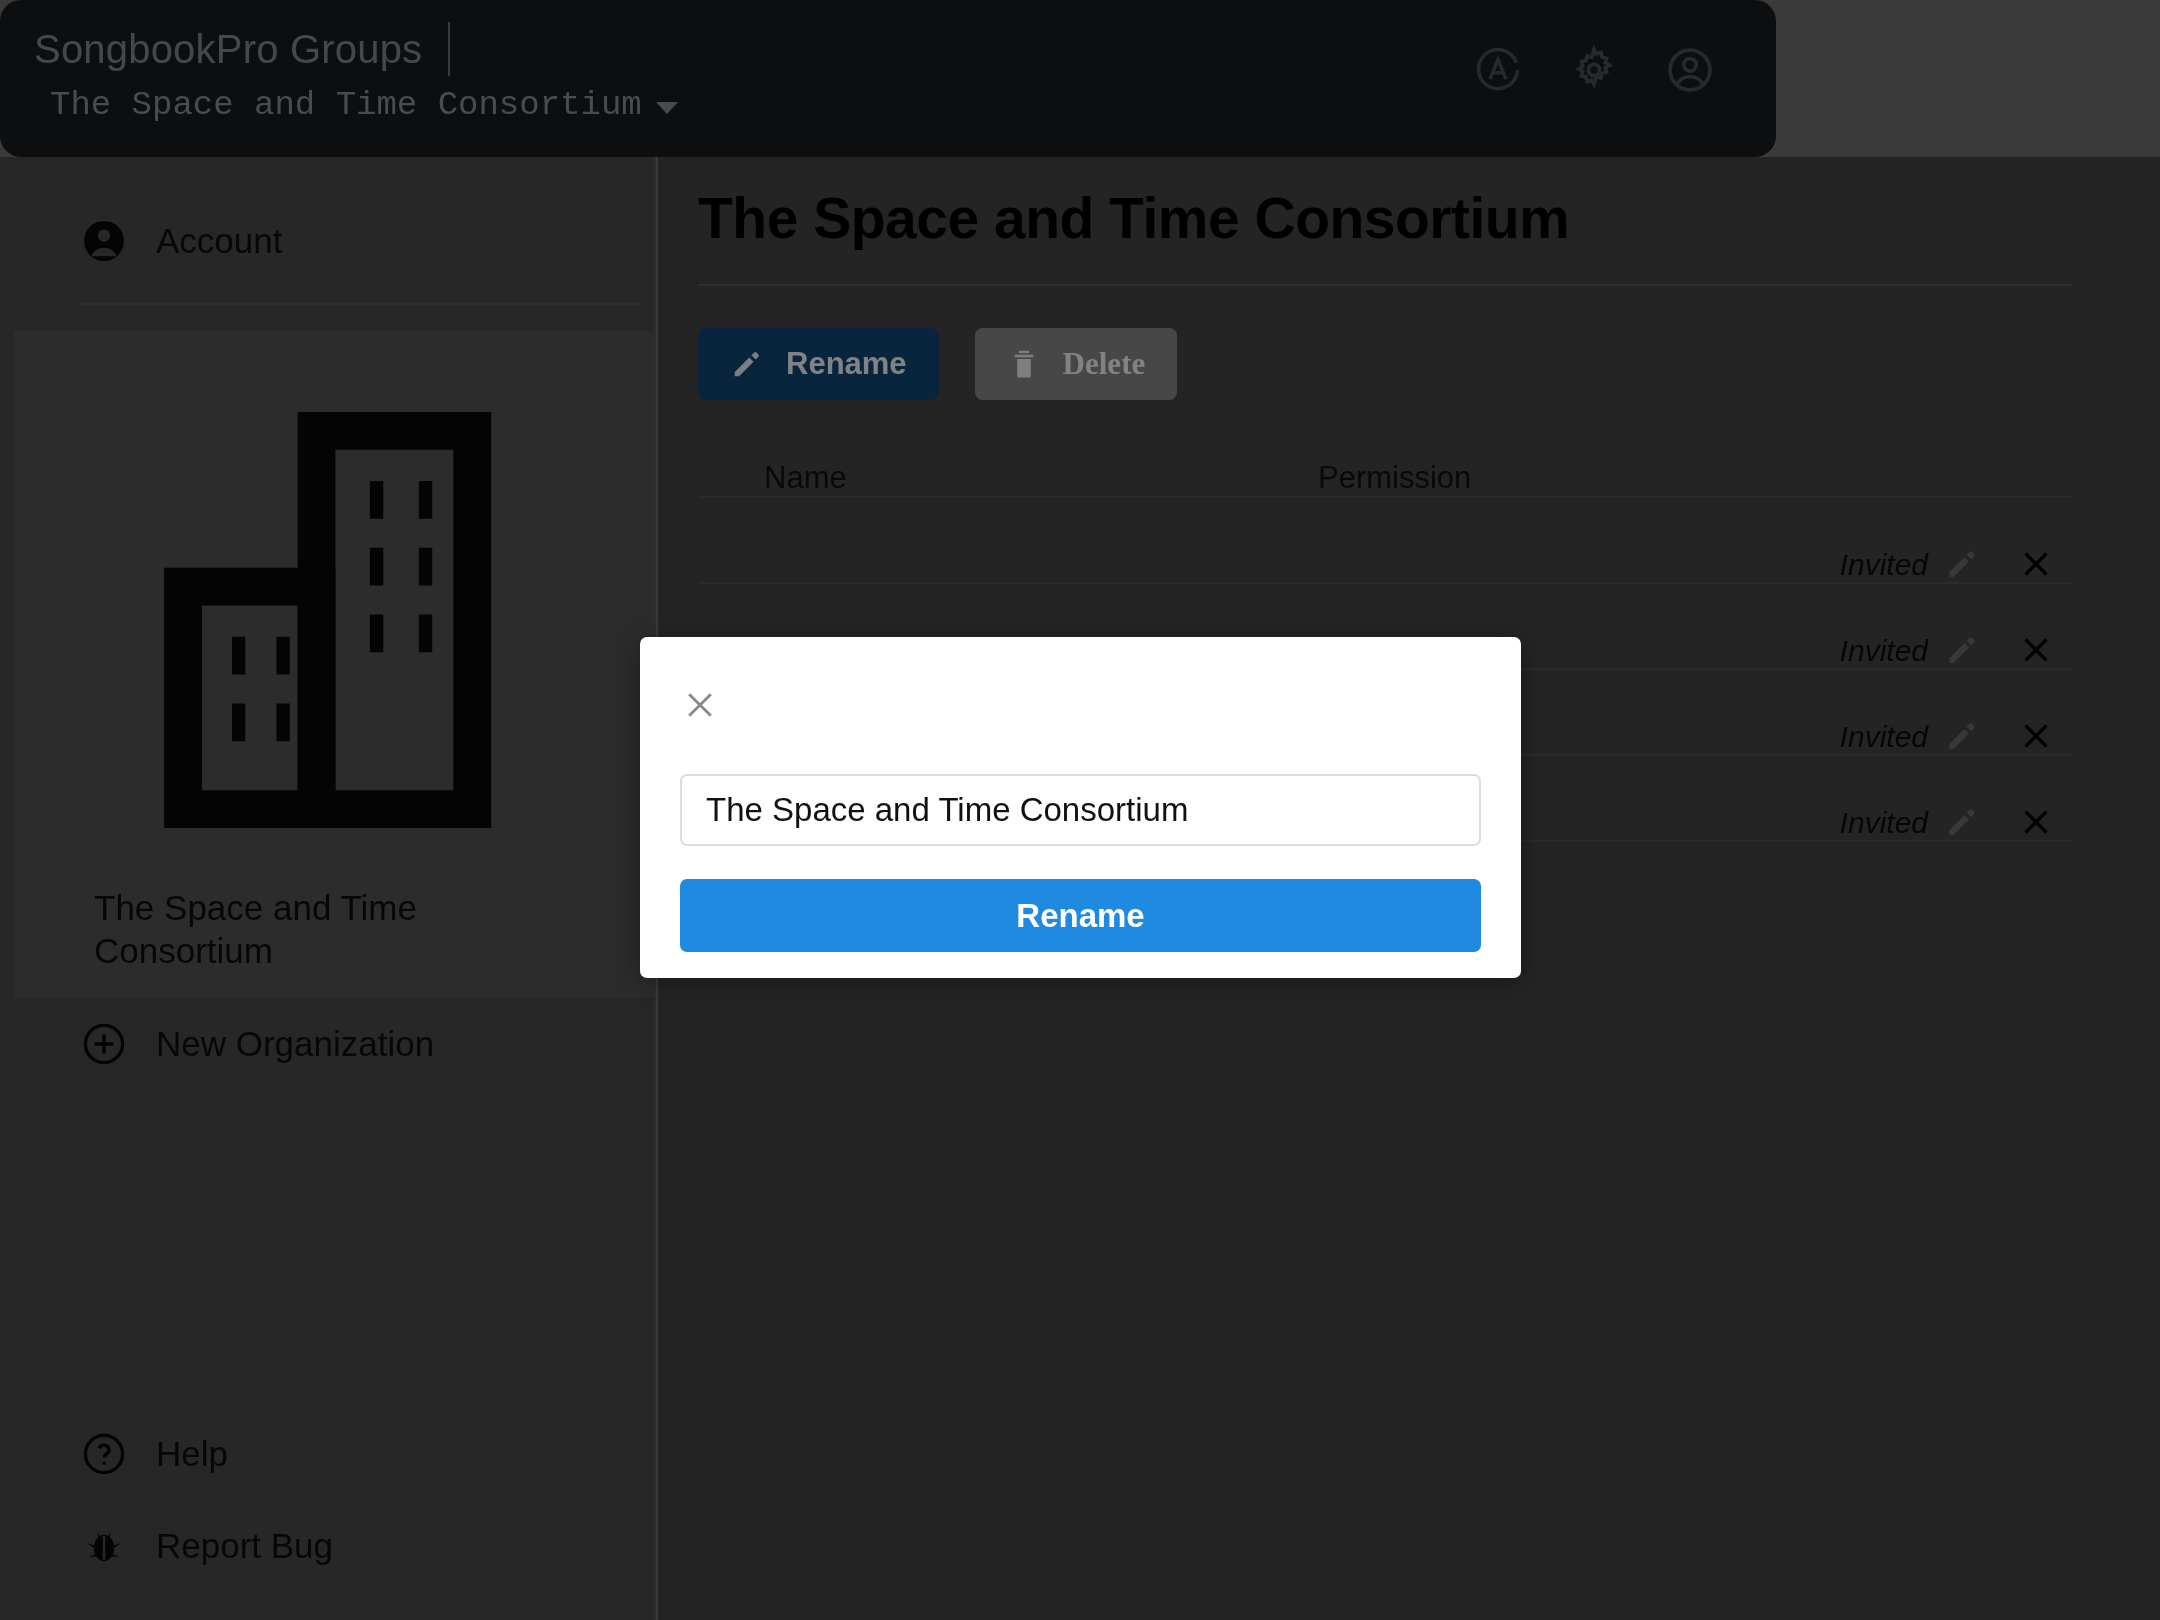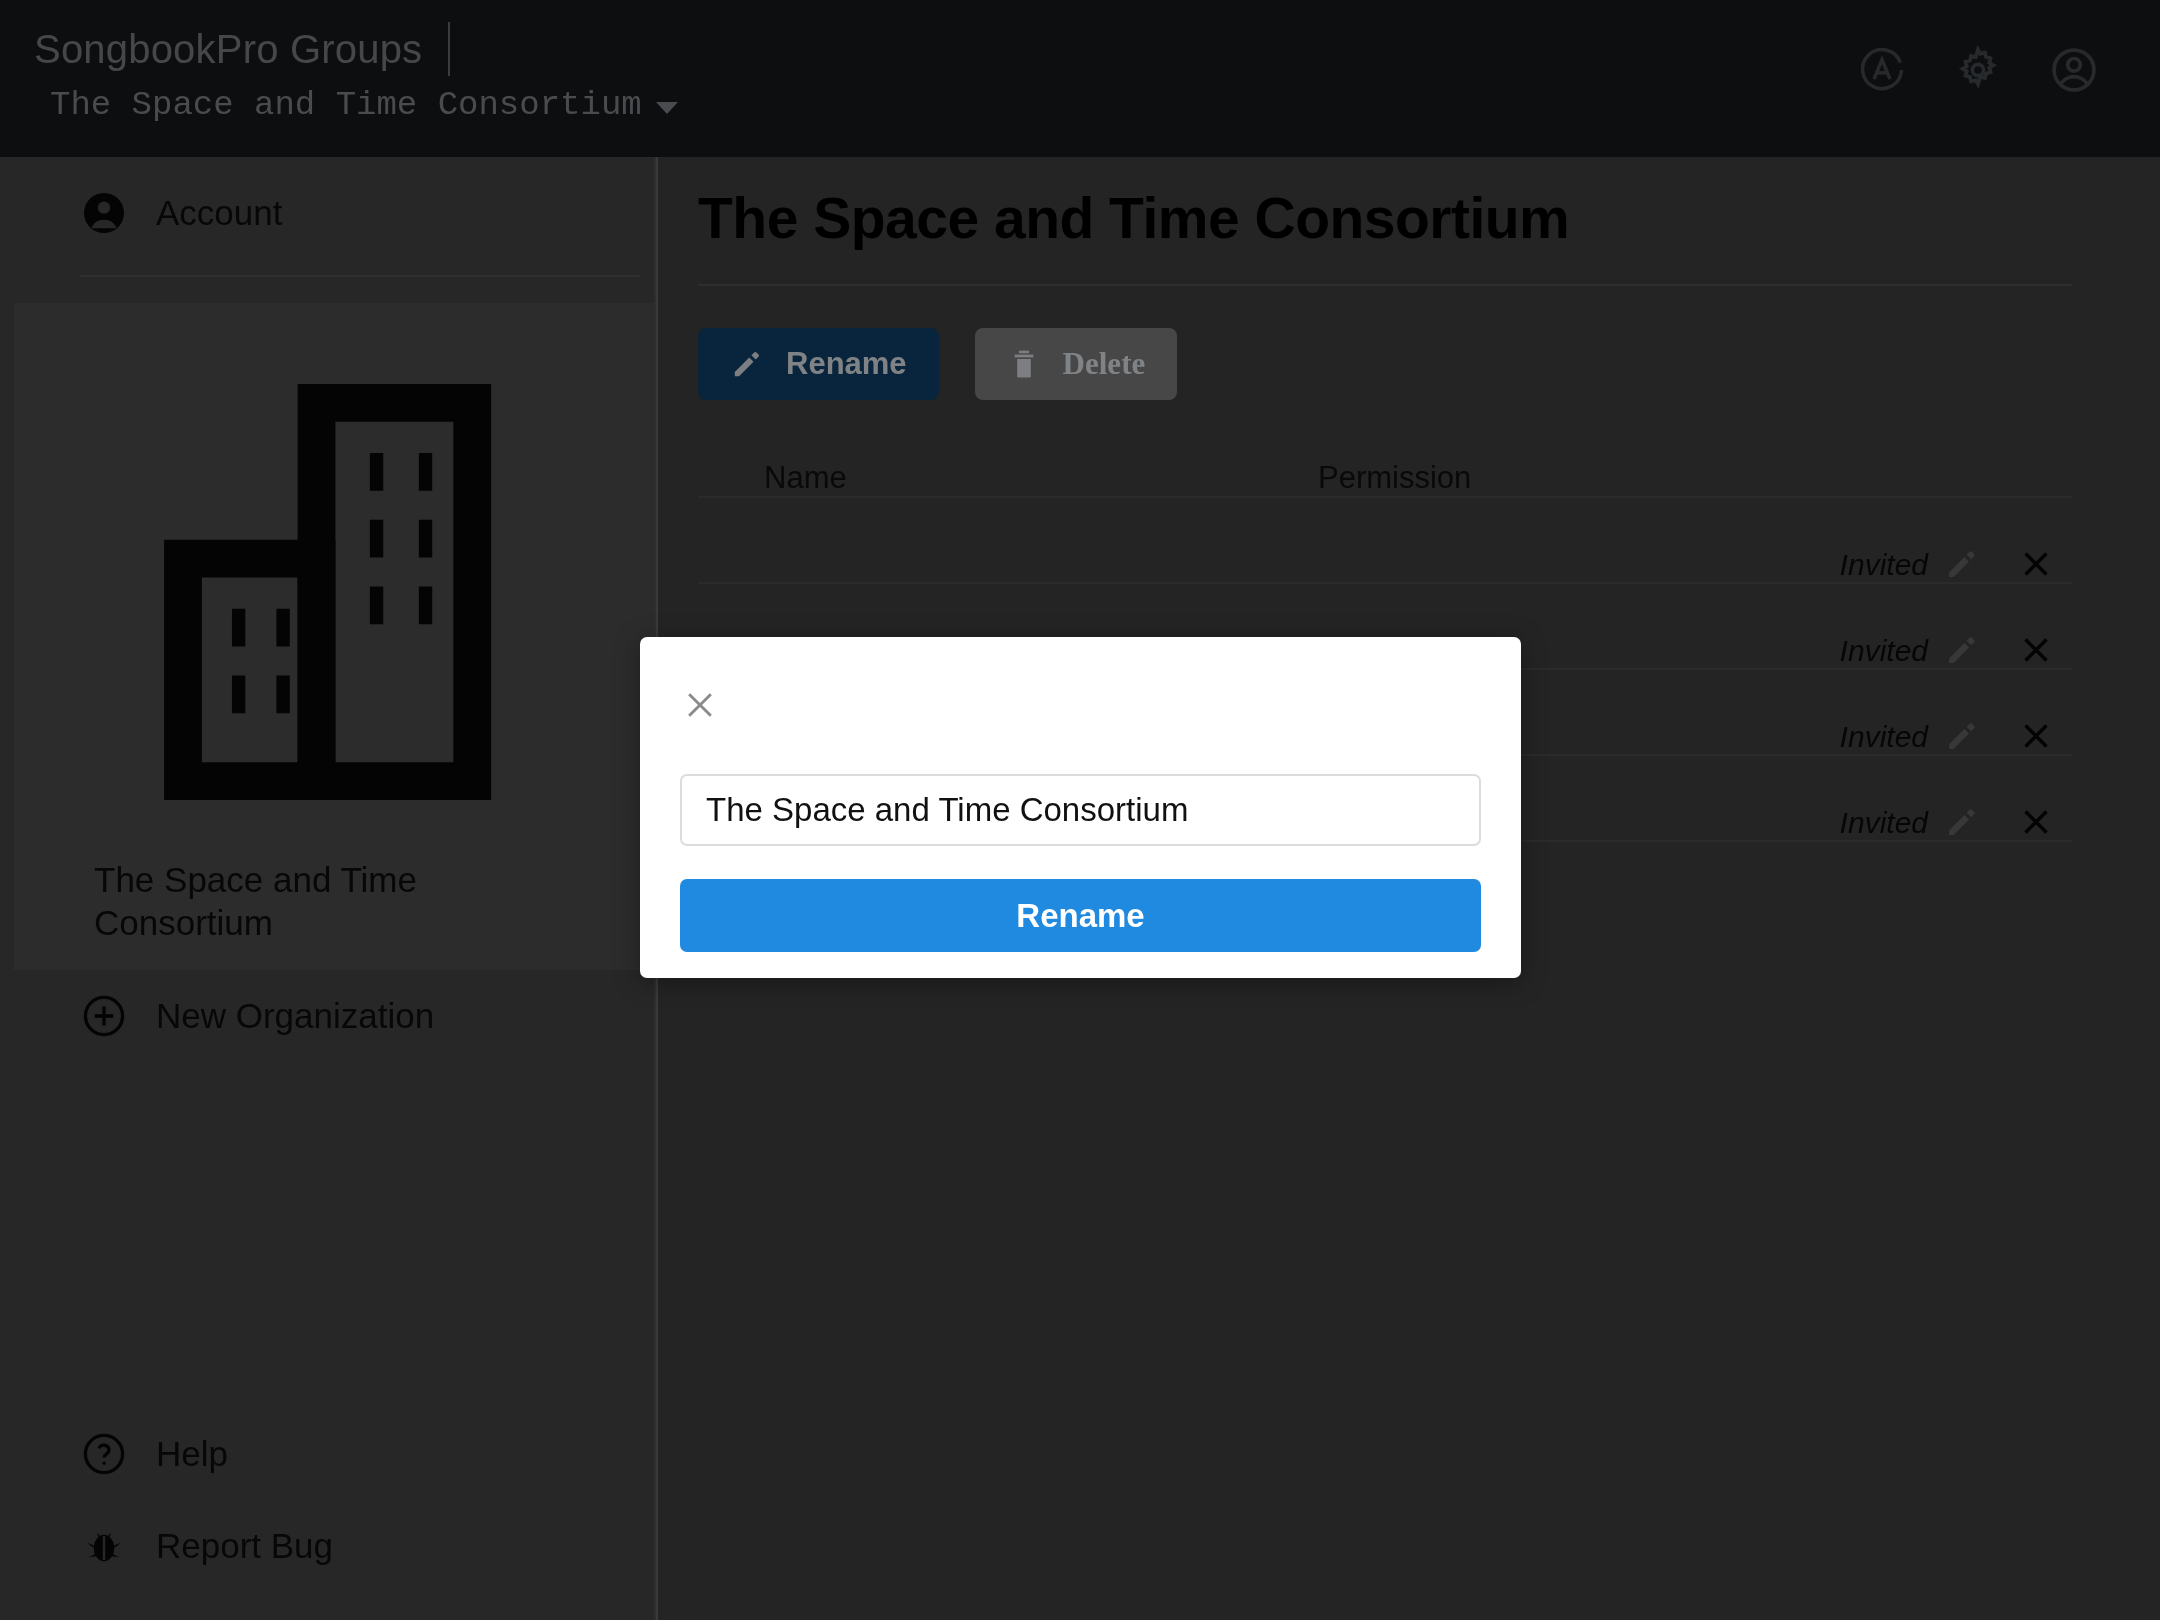--- a/index.html
+++ b/index.html
@@ -22,25 +22,26 @@
   #app-layer {
     position: absolute;
     inset: 0;
     filter: brightness(0.62);
   }
 
   
   .topbar {
     position: absolute;
     left: 0; top: 0;
-    width: 2160px; height: 157px;
+    width: 1776px; height: 157px;
     background: #141619;
     display: flex;
     align-items: flex-start;
     justify-content: space-between;
+    border-radius: 21px;
   }
   .topbar-left {
     padding: 22px 0 0 34px;
     display: flex;
     flex-direction: column;
     gap: 10px;
   }
   .brand-row {
     display: flex;
     align-items: center;
@@ -93,21 +94,21 @@
   .topbar-icon svg { width: 100%; height: 100%; display: block; }
 
   
   .sidebar {
     position: absolute;
     left: 0; top: 157px;
     width: 656px; height: 1463px;
     background: #3f3f3f;
     border-right: 2px solid #4a4a4a;
   }
-  .sidebar-top { padding-top: 10px; }
+  .sidebar-top { padding-top: 38px; }
 
   .nav-item {
     display: flex;
     align-items: center;
     gap: 28px;
     padding: 22px 26px 22px 80px;
     cursor: pointer;
   }
   .nav-item .nav-label {
     font-size: 35px;

